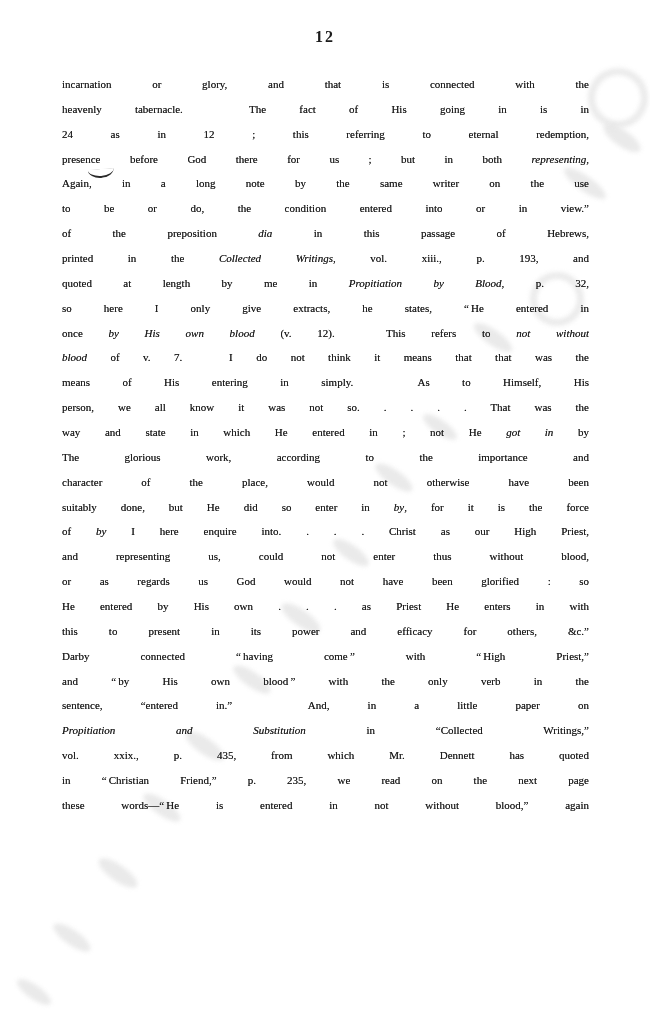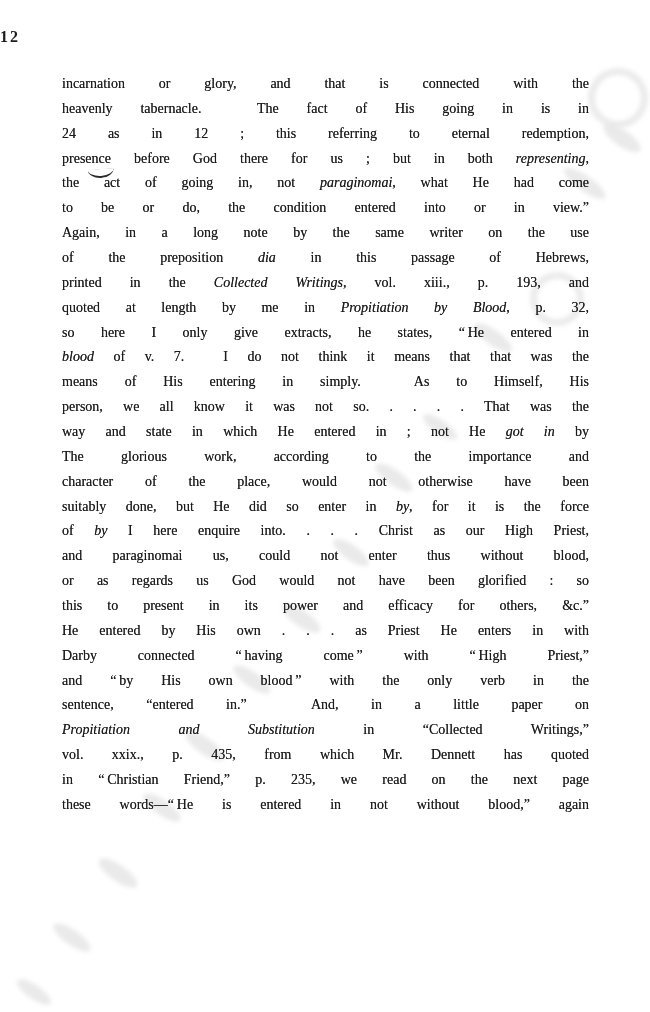--- a/index.html
+++ b/index.html
@@ -17,36 +17,37 @@
   .page {
     position: absolute;
     inset: 0;
     background: #ffffff;
   }
   .page-number {
     position: absolute;
     top: 28px;
     left: 0;
     width: 650px;
+    text-align: center;
     font-size: 16px;
     font-weight: bold;
     letter-spacing: 2px;
     color: #1c1c1c;
   }
   .text-block {
     position: absolute;
     top: 72px;
     left: 62px;
     width: 527px;
     color: #1c1c1c;
   }
   .line {
     height: 24.86px;
     line-height: 24.86px;
-    font-size: 14px;
+    font-size: 11px;
     text-align: justify;
     text-align-last: justify;
     text-justify: inter-word;
     overflow: hidden;
     white-space: pre-wrap;
     text-shadow: 0 0 0.5px rgba(20,20,20,0.75);
   }
   .line .it {
     font-style: italic;
   }
@@ -103,39 +104,39 @@
     <div class="wm" style="top:985px;left:14px;width:40px;height:14px;"></div>
   </div>
 
   <div class="page-number">12</div>
 
   <div class="text-block" id="text-block">
       <div class="line"><span>incarnation or glory, and that is connected with the</span></div>
       <div class="line"><span>heavenly tabernacle.&nbsp; The fact of His going in is in</span></div>
       <div class="line"><span>24 as in 12 ; this referring to eternal redemption,</span></div>
       <div class="line"><span>presence before God there for us ; but in both </span><span class="it">representing</span><span>,</span></div>
-      <div class="line"><span>the act of going in, not </span><span class="it">paraginomai</span><span>, what He had come</span></div>
+      <div class="line"><span>Again, in a long note by the same writer on the use</span></div>
       <div class="line"><span>to be or do, the condition entered into or in view.”</span></div>
-      <div class="line"><span>Again, in a long note by the same writer on the use</span></div>
       <div class="line"><span>of the preposition </span><span class="it">dia</span><span> in this passage of Hebrews,</span></div>
       <div class="line"><span>printed in the </span><span class="it">Collected Writings</span><span>, vol. xiii., p. 193, and</span></div>
       <div class="line"><span>quoted at length by me in </span><span class="it">Propitiation by Blood</span><span>, p. 32,</span></div>
       <div class="line"><span>so here I only give extracts, he states, “ He entered in</span></div>
+      <div class="line"><span>once </span><span class="it">by His own blood</span><span> (v. 12).&nbsp; This refers to </span><span class="it">not without</span></div>
       <div class="line"><span class="it">blood</span><span> of v. 7.&nbsp; I do not think it means that that was the</span></div>
       <div class="line"><span>means of His entering in simply.&nbsp; As to Himself, His</span></div>
       <div class="line"><span>person, we all know it was not so. . . . . That was the</span></div>
       <div class="line"><span>way and state in which He entered in ; not He </span><span class="it">got in</span><span> by</span></div>
       <div class="line"><span>The glorious work, according to the importance and</span></div>
       <div class="line"><span>character of the place, would not otherwise have been</span></div>
       <div class="line"><span>suitably done, but He did so enter in </span><span class="it">by</span><span>, for it is the force</span></div>
       <div class="line"><span>of </span><span class="it">by</span><span> I here enquire into. . . . Christ as our High Priest,</span></div>
-      <div class="line"><span>and paraginomai us, could not enter thus without blood,</span></div>
+      <div class="line"><span>and representing us, could not enter thus without blood,</span></div>
       <div class="line"><span>or as regards us God would not have been glorified : so</span></div>
+      <div class="line"><span>He entered by His own . . . as Priest He enters in with</span></div>
       <div class="line"><span>this to present in its power and efficacy for others, &amp;c.”</span></div>
-      <div class="line"><span>He entered by His own . . . as Priest He enters in with</span></div>
       <div class="line"><span>Darby connected “ having come ” with “ High Priest,”</span></div>
       <div class="line"><span>and “ by His own blood ” with the only verb in the</span></div>
       <div class="line"><span>sentence, “entered in.”&nbsp; And, in a little paper on</span></div>
       <div class="line"><span class="it">Propitiation and Substitution</span><span> in “Collected Writings,”</span></div>
       <div class="line"><span>vol. xxix., p. 435, from which Mr. Dennett has quoted</span></div>
       <div class="line"><span>in “ Christian Friend,” p. 235, we read on the next page</span></div>
       <div class="line"><span>these words—“ He is entered in not without blood,” again</span></div>
     </div>
 
   <div class="he-mark"></div>

